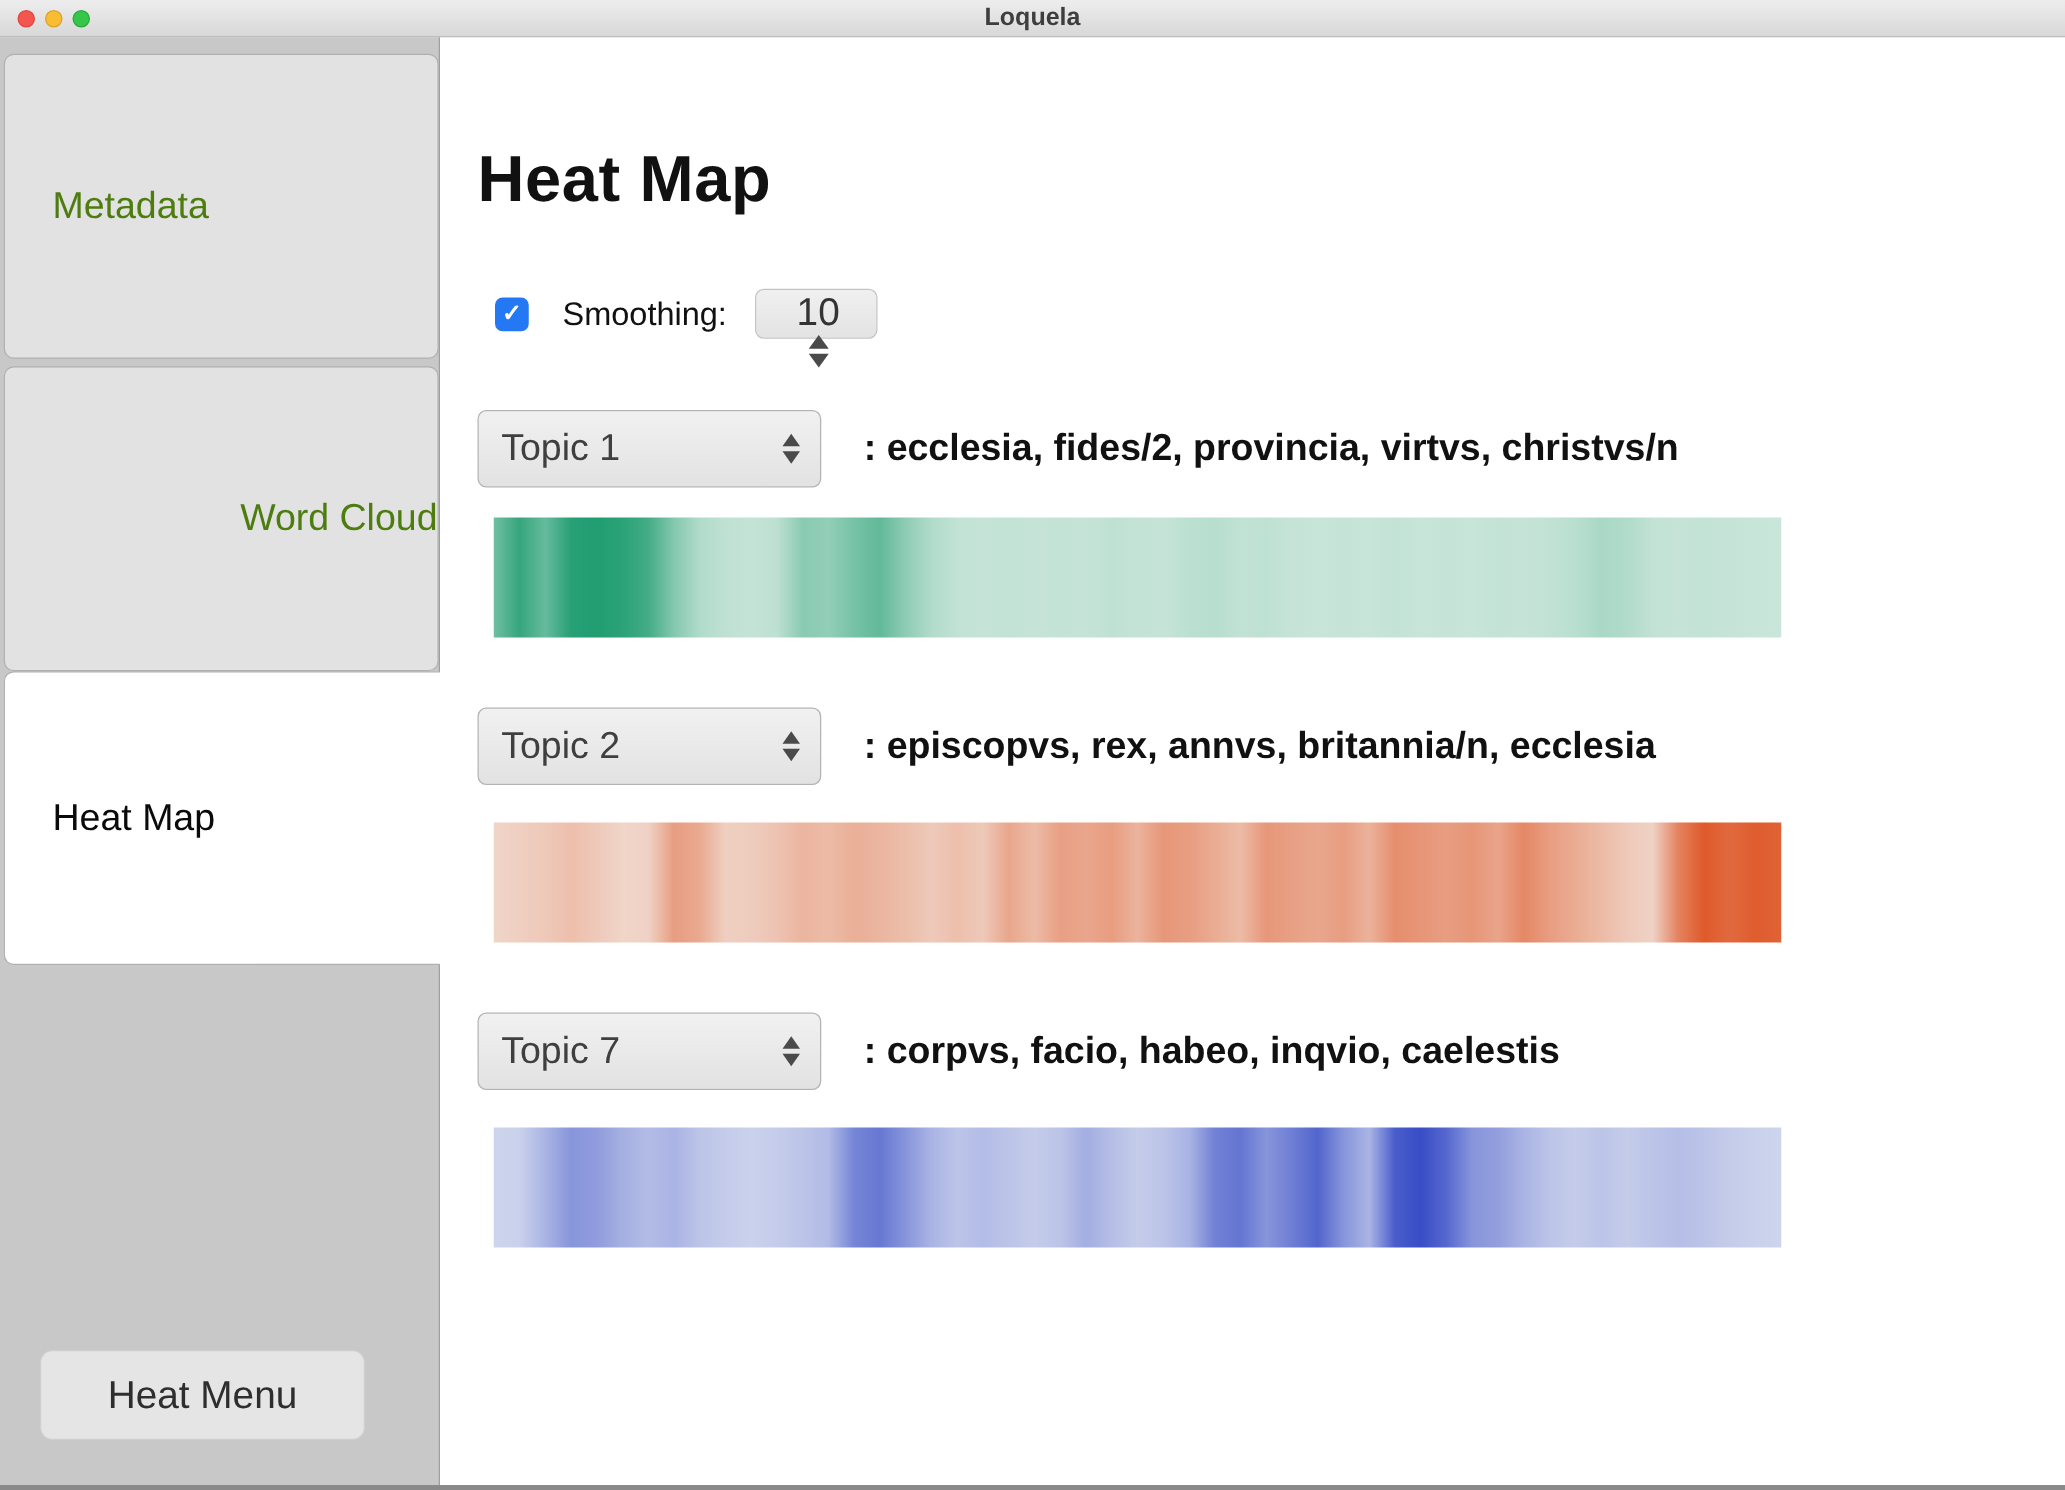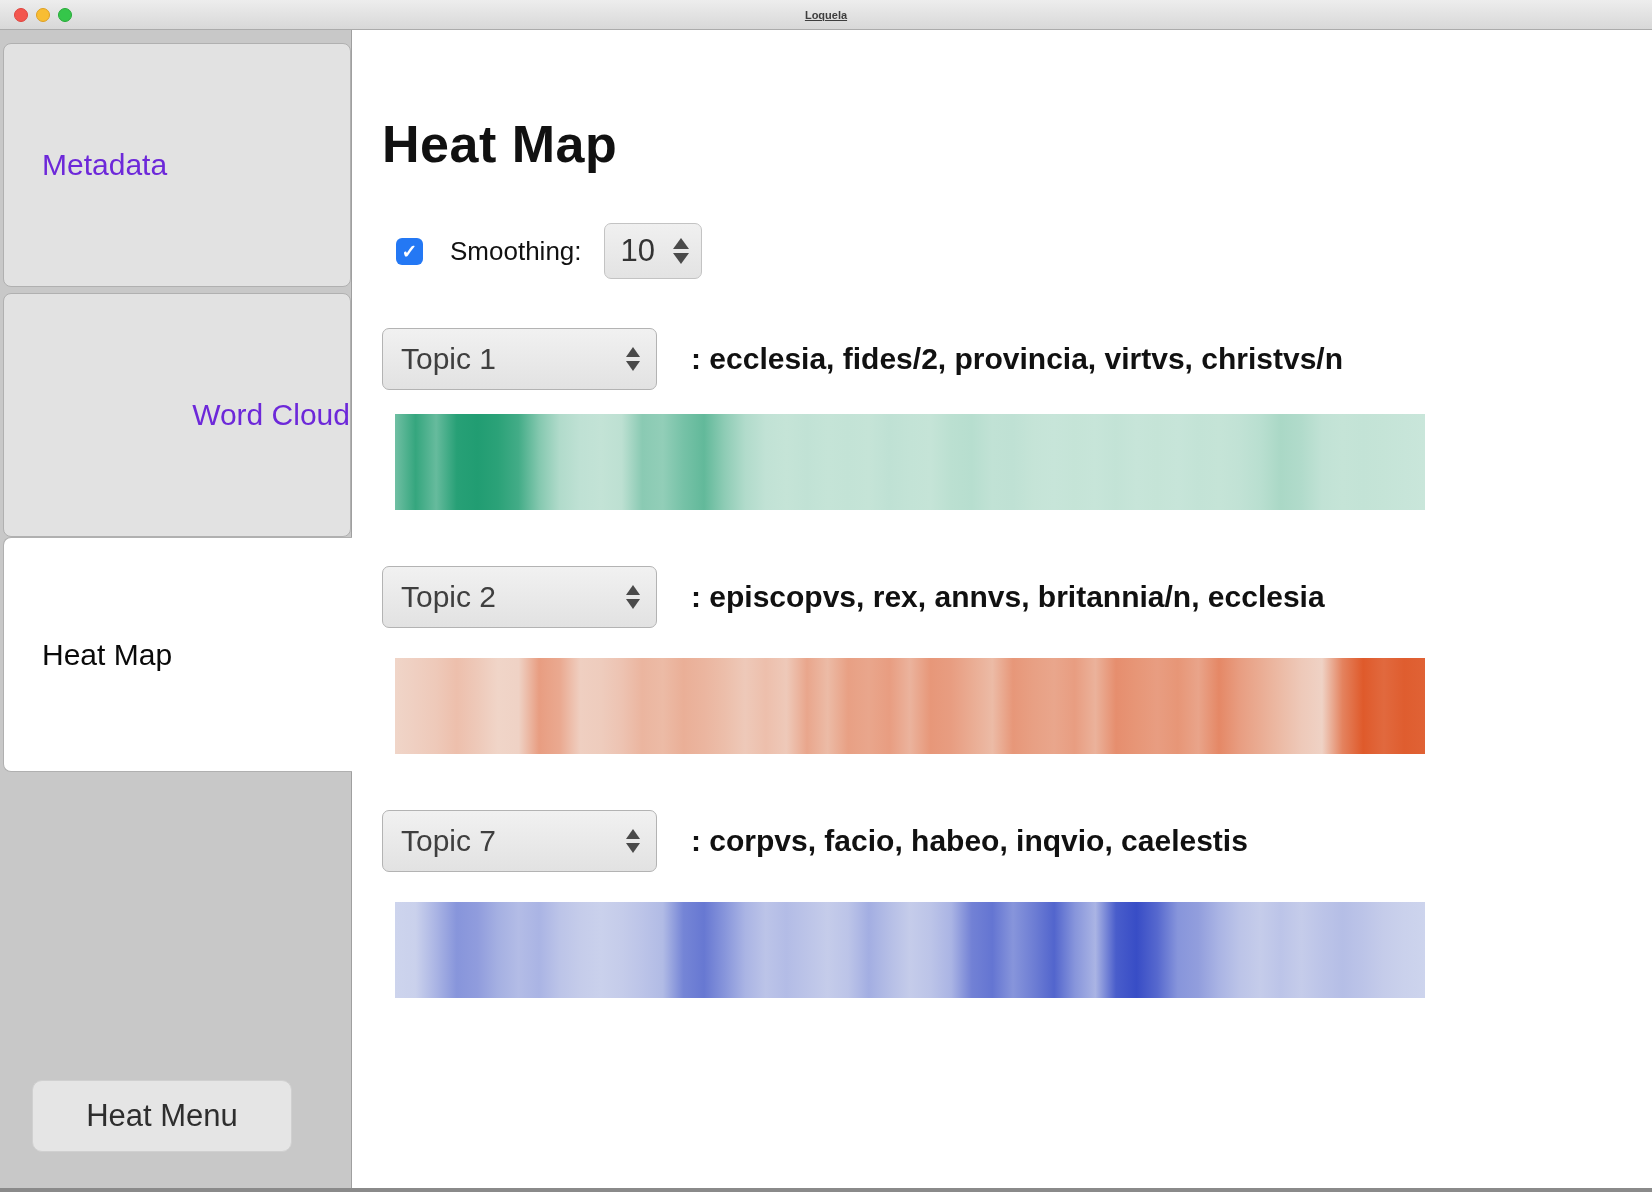--- a/index.html
+++ b/index.html
@@ -19,39 +19,39 @@
     display:flex; align-items:center;
     position:relative;
   }
   .traffic { display:flex; gap:8px; margin-left:14px; }
   .light { width:14px; height:14px; border-radius:50%; }
   .light.red   { background:#f3564e; border:1px solid #df443e; }
   .light.yellow{ background:#f8bd33; border:1px solid #dfa023; }
   .light.green { background:#35c64a; border:1px solid #27aa38; }
   .win-title {
     position:absolute; left:0; right:0; text-align:center;
-    font-size:11px; font-weight:600; color:#3e3e3e;text-decoration:underline;
+    font-size:20px; font-weight:600; color:#3e3e3e;
   }
   
   .shell { display:flex; height:1158px; }
   .sidebar {
     width:352px; flex:0 0 352px;
     background:#c8c8c8;
     border-right:1px solid #9f9f9f;
     position:relative;
     z-index:2;
   }
   .tab {
     position:absolute; left:3px; right:0px;
     background:#e2e2e2;
     border:1px solid #b0b0b0;
     border-radius:8px;
     display:flex; align-items:center;
     padding-left:38px;
-    font-size:30px; color:#6d28d9;
+    font-size:30px; color:#4d7c0f;
     cursor:default;
   }
   .tab.selected {
     background:#ffffff;
     color:#0a0a0a;
     border-right:none;
     right:-1px;
     border-top-right-radius:0; border-bottom-right-radius:0;
     z-index:3;
   }
@@ -87,27 +87,28 @@
     width:27px; height:27px;
     background:#2478f4;
     border-radius:6px;
     display:flex; align-items:center; justify-content:center;
     color:#fff; font-size:19px; font-weight:700;
     cursor:pointer;
   }
   .smoothing-label { font-size:26px; color:#111; margin-left:27px; }
   .spinner {
     margin-left:22px;
-    width:98px; height:56px;
+    width:98px; height:40px;
     background:linear-gradient(#f0f0f0,#e3e3e3);
     border:1px solid #c3c3c3;
     border-radius:7px;
     display:flex; align-items:center;
     padding:0 12px 0 16px;
     cursor:pointer;
+    flex-direction:column;
   }
   .spinner .val { font-size:31px; color:#333; flex:1; }
   .updown { display:flex; flex-direction:column; gap:4px; align-items:center; }
   .updown .up {
     width:0; height:0;
     border-left:8px solid transparent; border-right:8px solid transparent;
     border-bottom:11px solid #4a4a4a;
   }
   .updown .down {
     width:0; height:0;

